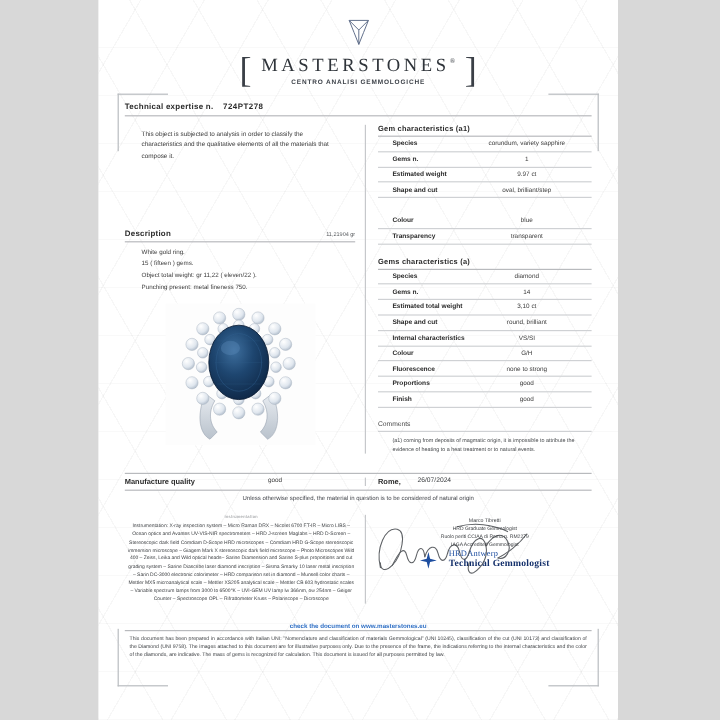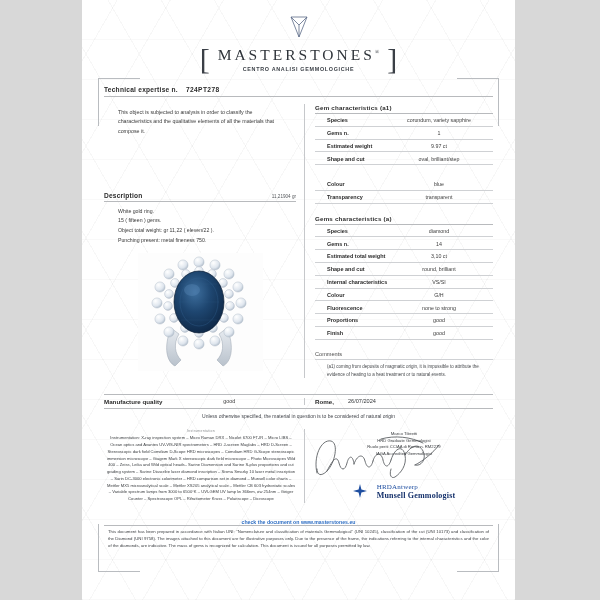--- a/index.html
+++ b/index.html
@@ -145,22 +145,22 @@
     font-size:4.15px; line-height:1.62; color:#3f4245;
     text-align:center; padding:2px 2px 0 2px;
   }
 
   .sig-names{ text-align:center; padding-top:2px; position:relative; z-index:2;}
   .sig-names div{ font-size:4.2px; line-height:1.5; color:#3a3d40; }
   .sig-names .nm{ font-size:4.4px; }
   .signature{ position:absolute; left:6px; top:4px; z-index:1; opacity:.82; }
 
   .hrd{
-    display:flex; align-items:center; justify-content:center;
-    margin-top:26px; gap:10px;
+    display:flex; align-items:flex-end; justify-content:center;
+    gap:10px;
   }
   .hrd-txt{ display:flex; flex-direction:column; }
   .hrd-1{ font-family:"Liberation Serif", serif; font-size:7px; color:#1e4ea0; letter-spacing:.2px; }
   .hrd-2{ font-family:"Liberation Serif", serif; font-size:8px; color:#14306b; font-weight:bold; letter-spacing:.2px; }
 
   
   .chk{
     text-align:center; font-size:5.2px; font-weight:bold;
     color:#2f6fc4; margin-top:16px;
   }
@@ -402,21 +402,21 @@
                 <path d="M104 32 C112 28 122 20 128 12"></path>
                 <path d="M70 6 C84 2 100 4 112 10"></path>
               </g>
             </svg>
             <div class="hrd">
               <svg width="14" height="14" viewBox="0 0 20 20">
                 <path d="M10 0 L12 8 L20 10 L12 12 L10 20 L8 12 L0 10 L8 8 Z" fill="#1e4ea0"></path>
               </svg>
               <span class="hrd-txt">
                 <span class="hrd-1">HRDAntwerp</span>
-                <span class="hrd-2">Munsell Gemmologist</span>
+                <span class="hrd-2">Technical Gemmologist</span>
               </span>
             </div>
           </div>
         </div>
 
         <div class="chk">check the document on www.masterstones.eu</div>
         <div class="footer-note">This document has been prepared in accordance with Italian UNI: "Nomenclature and classification of materials Gemmological" (UNI 10245), classification of the cut (UNI 10173) and classification of the Diamond (UNI 9758). The images attached to this document are for illustrative purposes only. Due to the presence of the frame, the indications referring to the internal characteristics and the color of the diamonds, are indicative. The mass of gems is recognized for calculation. This document is issued for all purposes permitted by law.</div>
       </div>
     </div>
   </div>

